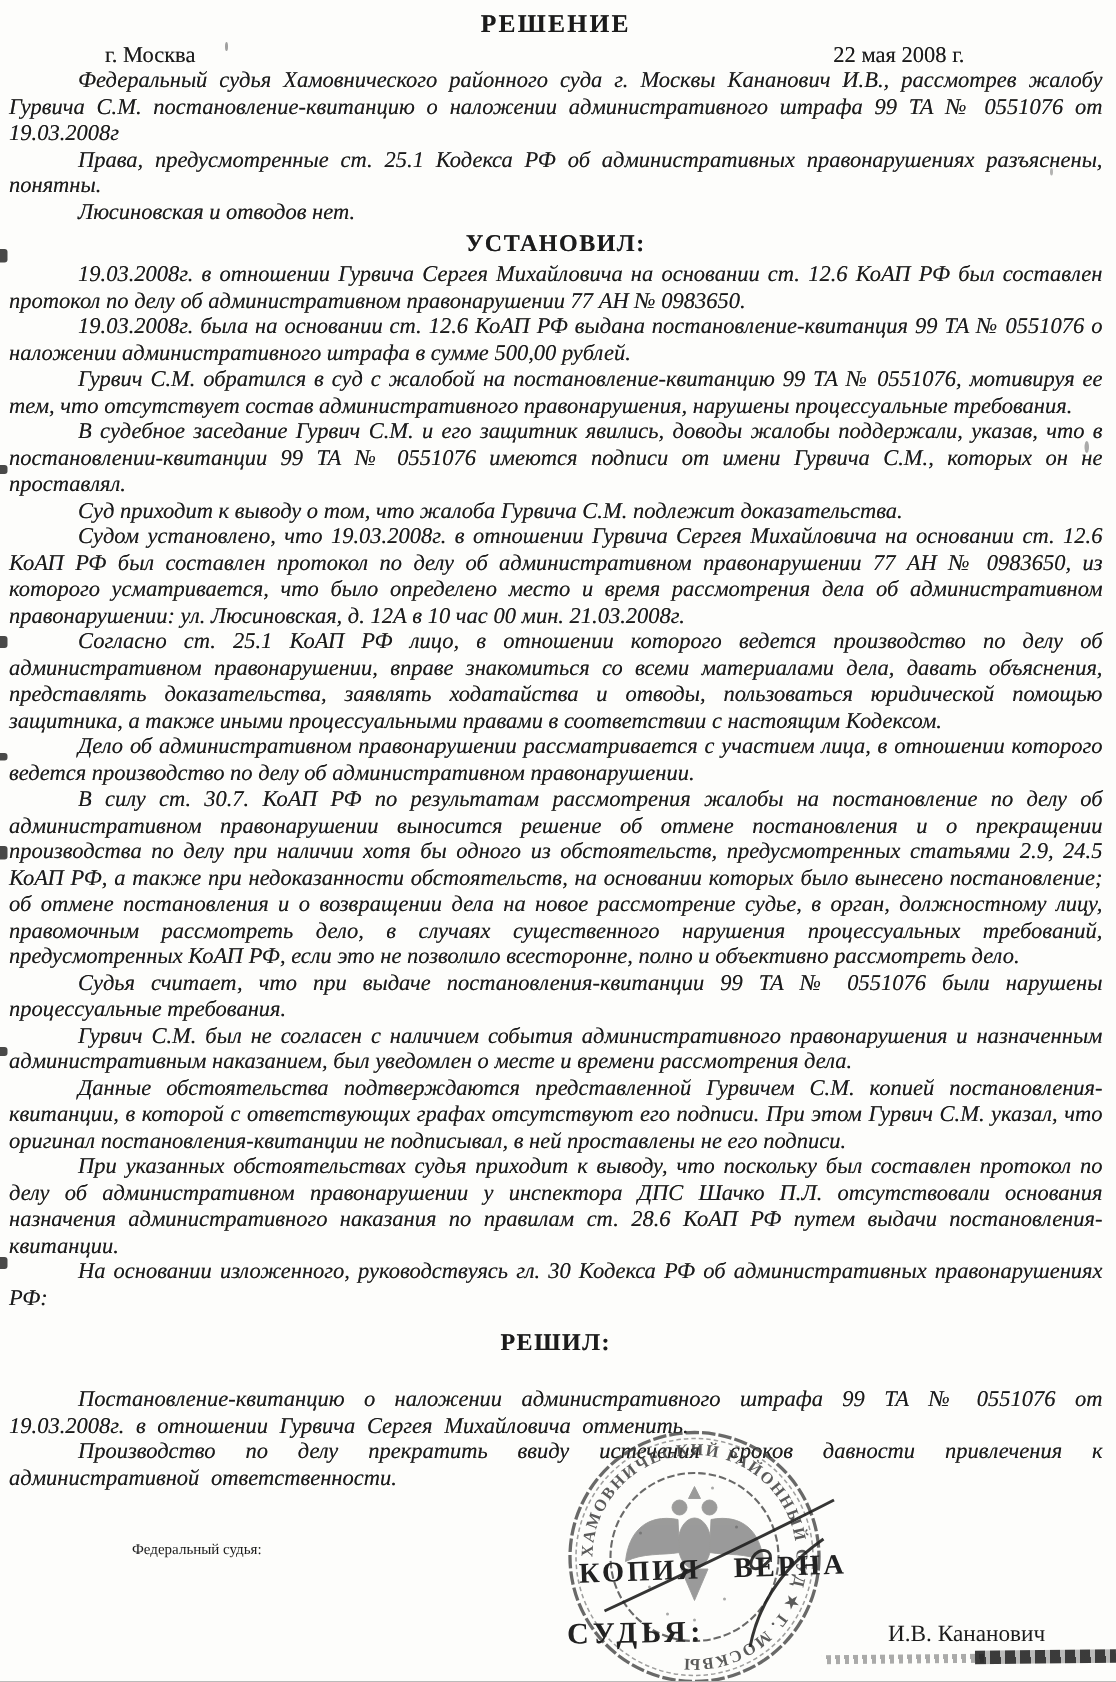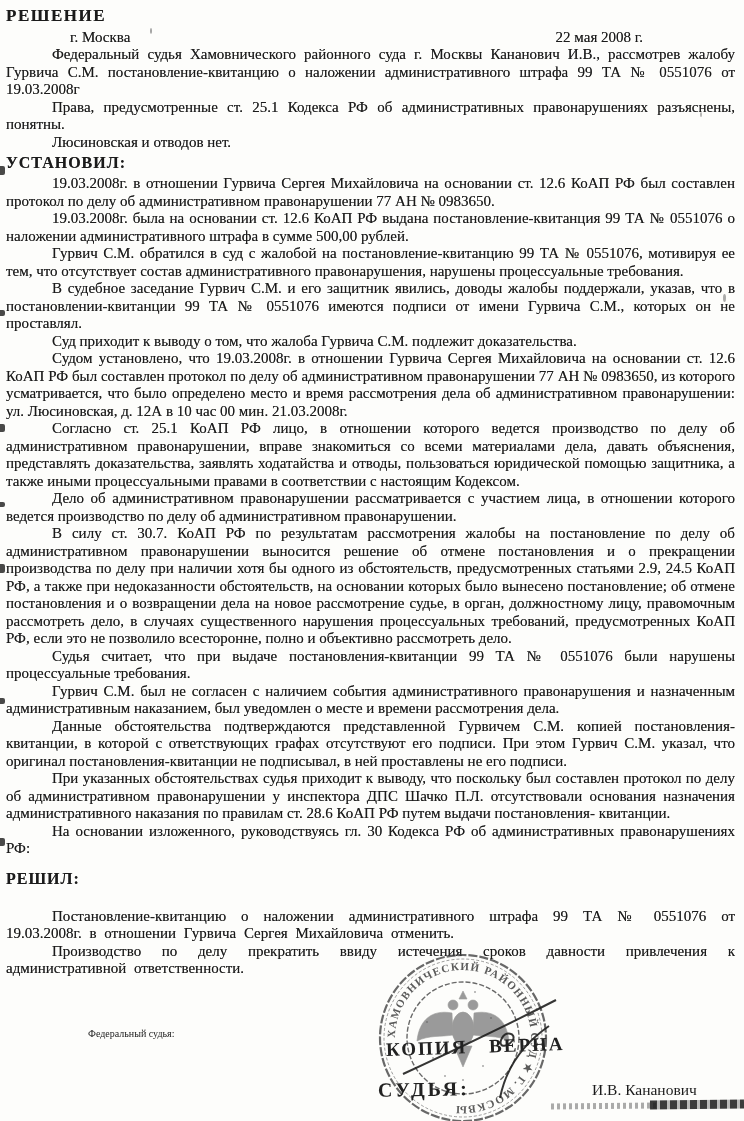--- a/index.html
+++ b/index.html
@@ -12,37 +12,38 @@
     font-family:"Liberation Serif", serif;
     color:#1b1b1b;
   }
   .content{
     position:relative;
     padding:6px 9px 0 6px;
     z-index:1;
     text-shadow:0 0 .4px rgba(0,0,0,.55);
   }
   .doc-title{
-    font-weight:bold;
+    text-align:center;font-weight:bold;
     font-size:17px;line-height:20px;letter-spacing:1.5px;
   }
   .dateline{
     display:flex;justify-content:space-between;
     padding:2px 92px 0 64px;
     font-size:15px;line-height:18px;
   }
   .content p{
     margin:0;
     text-indent:46px;
     text-align:justify;
     font-size:15px;
     line-height:17.5px;
+    font-style:italic;
   }
   .section-heading{
-    text-align:left;font-weight:bold;
+    text-align:center;font-weight:bold;
     font-size:16px;line-height:18px;letter-spacing:1px;
     margin:3px 0;
   }
   .section-heading.decided-h{margin:12px 0 20px 0;}
   .decided p{word-spacing:4px;}
   
   .sig-label{position:absolute;left:88px;top:1028px;font-size:10px;z-index:4;text-align:center;}
   .judge-name{position:absolute;left:592px;top:1050px;font-size:15.5px;z-index:4;margin-top:31px;}
   .stamp-copy{
     position:absolute;left:386px;top:1036px;z-index:4;

